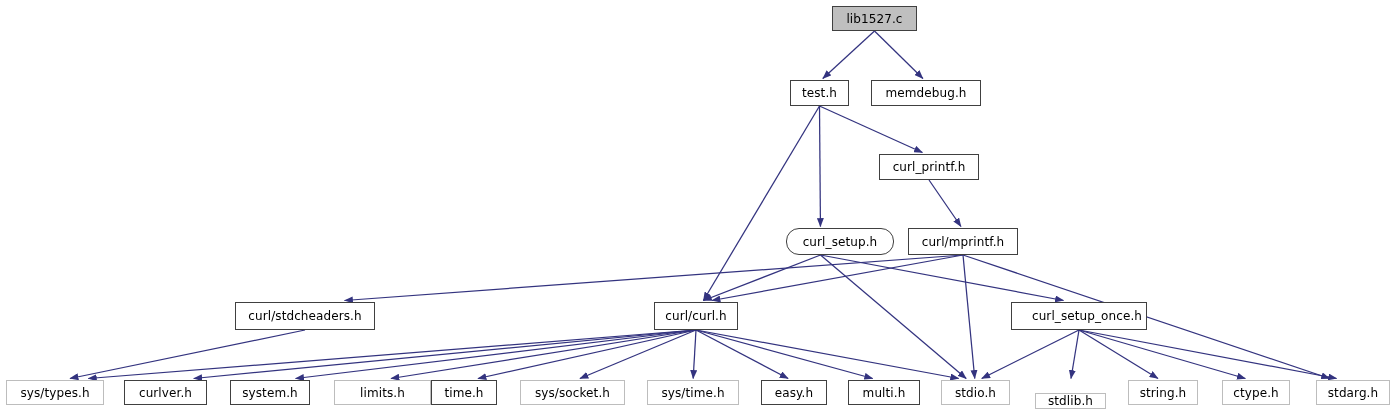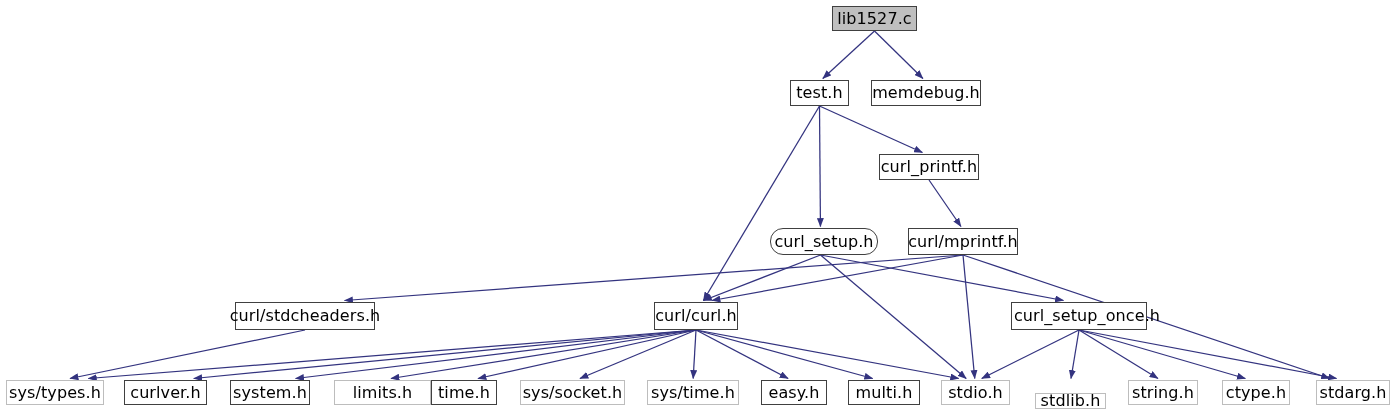--- a/index.html
+++ b/index.html
@@ -1,21 +1,21 @@
 <!DOCTYPE html>
 <html><head>
 <meta charset="utf-8">
 <style>
   html,body{margin:0;padding:0;background:#ffffff;}
   body{width:1399px;height:411px;font-family:"DejaVu Sans", sans-serif;}
   #graph{position:relative;width:1399px;height:411px;overflow:hidden;background:#fff;}
   #edges{position:absolute;left:0;top:0;width:1399px;height:411px;}
   .node{position:absolute;box-sizing:border-box;display:flex;align-items:center;justify-content:center;
         background:#ffffff;white-space:nowrap;z-index:5;}
-  .node .lbl{font-size:16px;line-height:1;color:#000;letter-spacing:0.1px;}
+  .node .lbl{font-size:12px;line-height:1;color:#000;letter-spacing:0.1px;}
   .node.bold{border:1.6px solid #404040;}
   .node.thin{border:1px solid #bdbdbd;}
   .node.root{background:#bfbfbf;border:1.6px solid #404040;}
 </style>
 </head>
 <body>
 
 <div id="graph">
   <svg id="edges" viewBox="0 0 1399 411">
     <defs>
@@ -61,21 +61,21 @@
       </div>
       <div class="node bold" style="left: 790px; top: 80px; width: 59px; height: 26px;">
         <span class="lbl">test.h</span>
       </div>
       <div class="node bold" style="left: 871px; top: 80px; width: 110px; height: 26px;">
         <span class="lbl">memdebug.h</span>
       </div>
       <div class="node bold" style="left: 879px; top: 154px; width: 100px; height: 26px;">
         <span class="lbl">curl_printf.h</span>
       </div>
-      <div class="node bold" style="left: 770px; top: 228px; width: 108px; height: 27px; border-radius: 13px;">
+      <div class="node bold" style="left: 786px; top: 228px; width: 108px; height: 27px; border-radius: 13px;">
         <span class="lbl">curl_setup.h</span>
       </div>
       <div class="node bold" style="left: 908px; top: 228px; width: 110px; height: 27px;">
         <span class="lbl">curl/mprintf.h</span>
       </div>
       <div class="node bold" style="left: 235px; top: 302px; width: 140px; height: 28px;">
         <span class="lbl">curl/stdcheaders.h</span>
       </div>
       <div class="node bold" style="left: 654px; top: 302px; width: 84px; height: 28px;">
         <span class="lbl">curl/curl.h</span>

